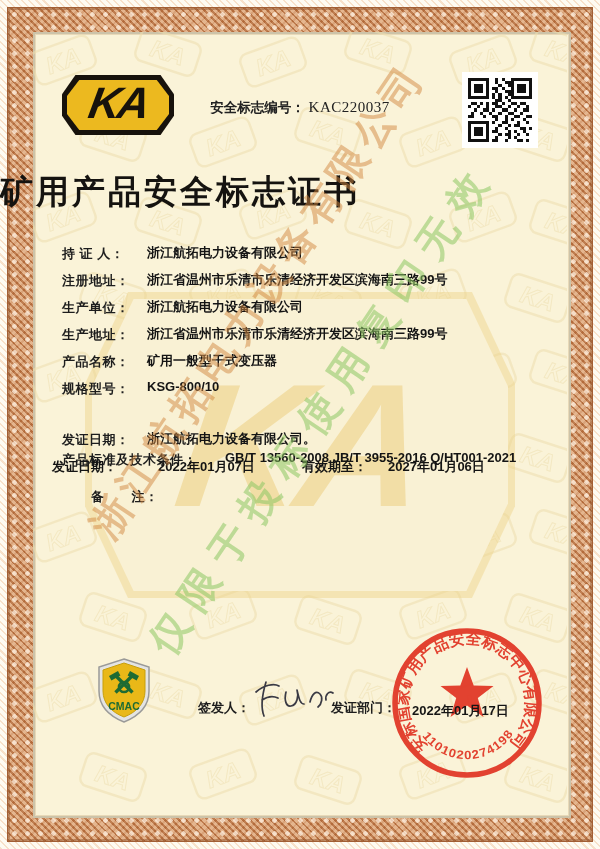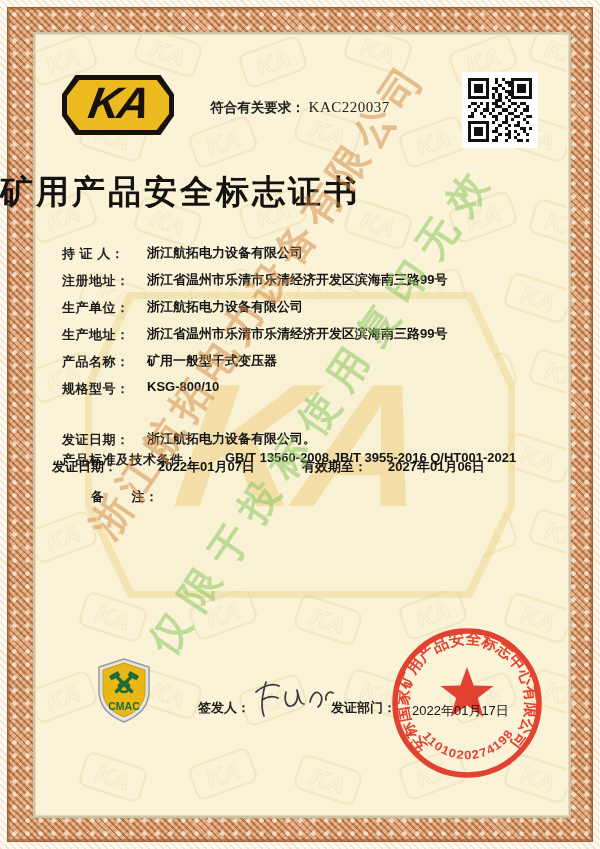--- a/index.html
+++ b/index.html
@@ -66,21 +66,21 @@
   .datecol{position:absolute; white-space:nowrap; font-weight:700; font-size:13px; color:#141414;}
   
   .statement{position:absolute; left:62px; top:560px; width:477px;
     font-size:13.2px; line-height:18.5px; font-weight:700; color:#171717;
     text-align:justify; text-indent:2em; margin:0;}
   
   .sign-label{position:absolute; font-weight:700; font-size:13px; color:#1d1d1d; white-space:nowrap;}
   .signature{position:absolute; left:248px; top:676px;}
   .cmac{position:absolute; left:96px; top:658px;}
   .seal{position:absolute; left:382px; top:618px; opacity:.93;}
-  .sealdate{position:absolute; left:412px; top:702px; width:110px; font-weight:400;
+  .sealdate{position:absolute; left:412px; top:702px; width:110px; font-weight:700;
     font-size:13px; color:#151515; letter-spacing:0; z-index:8;}
   
   .wm{position:absolute; white-space:nowrap; font-weight:700; pointer-events:none; z-index:5;}
   .wm.company{left:258px; top:300px; font-size:40px; letter-spacing:7px;
     color:rgba(209,136,64,0.50); transform:translate(-50%,-50%) rotate(-56deg);}
   .wm.notice{left:322px; top:408px; font-size:40px; letter-spacing:13px;
     color:rgba(140,199,98,0.55); transform:translate(-50%,-50%) rotate(-56deg);}
   .sealwrap{z-index:7;}
 </style>
 </head>
@@ -160,21 +160,21 @@
       </div>
   </div>
 
   <div class="kalogo">
     <div class="fill">
         <span>KA</span>
       </div>
   </div>
 
   <div class="certno" style="left:-15px;">
-    <span class="lab">符合有关要求：</span>
+    <span class="lab">安全标志编号：</span>
     <span class="val">KAC220037</span>
   </div>
 
   <div class="qr">
     <svg width="64" height="64" viewBox="0 0 21 21" shape-rendering="crispEdges">
       <rect x="0" y="0" width="21" height="21" fill="#fff"></rect>
       <path fill="#111" fill-rule="evenodd" d="M0 0h7v7h-7zM1 1h5v5h-5zM2 2h3v3h-3z"></path>
       <path fill="#111" fill-rule="evenodd" d="M14 0h7v7h-7zM15 1h5v5h-5zM16 2h3v3h-3z"></path>
       <path fill="#111" fill-rule="evenodd" d="M0 14h7v7h-7zM1 15h5v5h-5zM2 16h3v3h-3z"></path>
       <path fill="#111" d="M9 0h1v1h-1zM11 0h1v1h-1zM9 1h1v1h-1zM12 1h2v1h-2zM10 2h1v1h-1zM13 2h1v1h-1zM8 3h2v1h-2zM11 3h1v1h-1zM9 4h1v1h-1zM12 4h2v1h-2zM8 5h1v1h-1zM10 5h1v1h-1zM13 5h1v1h-1zM8 6h1v1h-1zM10 6h1v1h-1zM12 6h1v1h-1zM9 7h2v1h-2zM13 7h1v1h-1zM1 8h2v1h-2zM4 8h1v1h-1zM6 8h1v1h-1zM8 8h2v1h-2zM11 8h1v1h-1zM14 8h2v1h-2zM17 8h2v1h-2zM0 9h1v1h-1zM3 9h1v1h-1zM6 9h1v1h-1zM9 9h2v1h-2zM13 9h1v1h-1zM16 9h1v1h-1zM19 9h1v1h-1zM2 10h1v1h-1zM5 10h2v1h-2zM8 10h1v1h-1zM11 10h2v1h-2zM15 10h1v1h-1zM18 10h2v1h-2zM1 11h1v1h-1zM4 11h1v1h-1zM7 11h1v1h-1zM10 11h1v1h-1zM13 11h2v1h-2zM17 11h1v1h-1zM0 12h2v1h-2zM5 12h1v1h-1zM8 12h2v1h-2zM12 12h1v1h-1zM15 12h2v1h-2zM19 12h2v1h-2zM9 13h1v1h-1zM12 13h1v1h-1zM14 13h1v1h-1zM18 13h1v1h-1zM8 14h1v1h-1zM11 14h2v1h-2zM16 14h1v1h-1zM19 14h1v1h-1zM10 15h1v1h-1zM13 15h1v1h-1zM15 15h2v1h-2zM9 16h1v1h-1zM12 16h1v1h-1zM17 16h2v1h-2zM20 16h1v1h-1zM8 17h2v1h-2zM13 17h1v1h-1zM15 17h1v1h-1zM18 17h1v1h-1zM10 18h1v1h-1zM12 18h2v1h-2zM16 18h1v1h-1zM19 18h1v1h-1zM9 19h1v1h-1zM13 19h1v1h-1zM15 19h1v1h-1zM8 20h2v1h-2zM12 20h1v1h-1zM16 20h2v1h-2zM19 20h1v1h-1z"></path>

